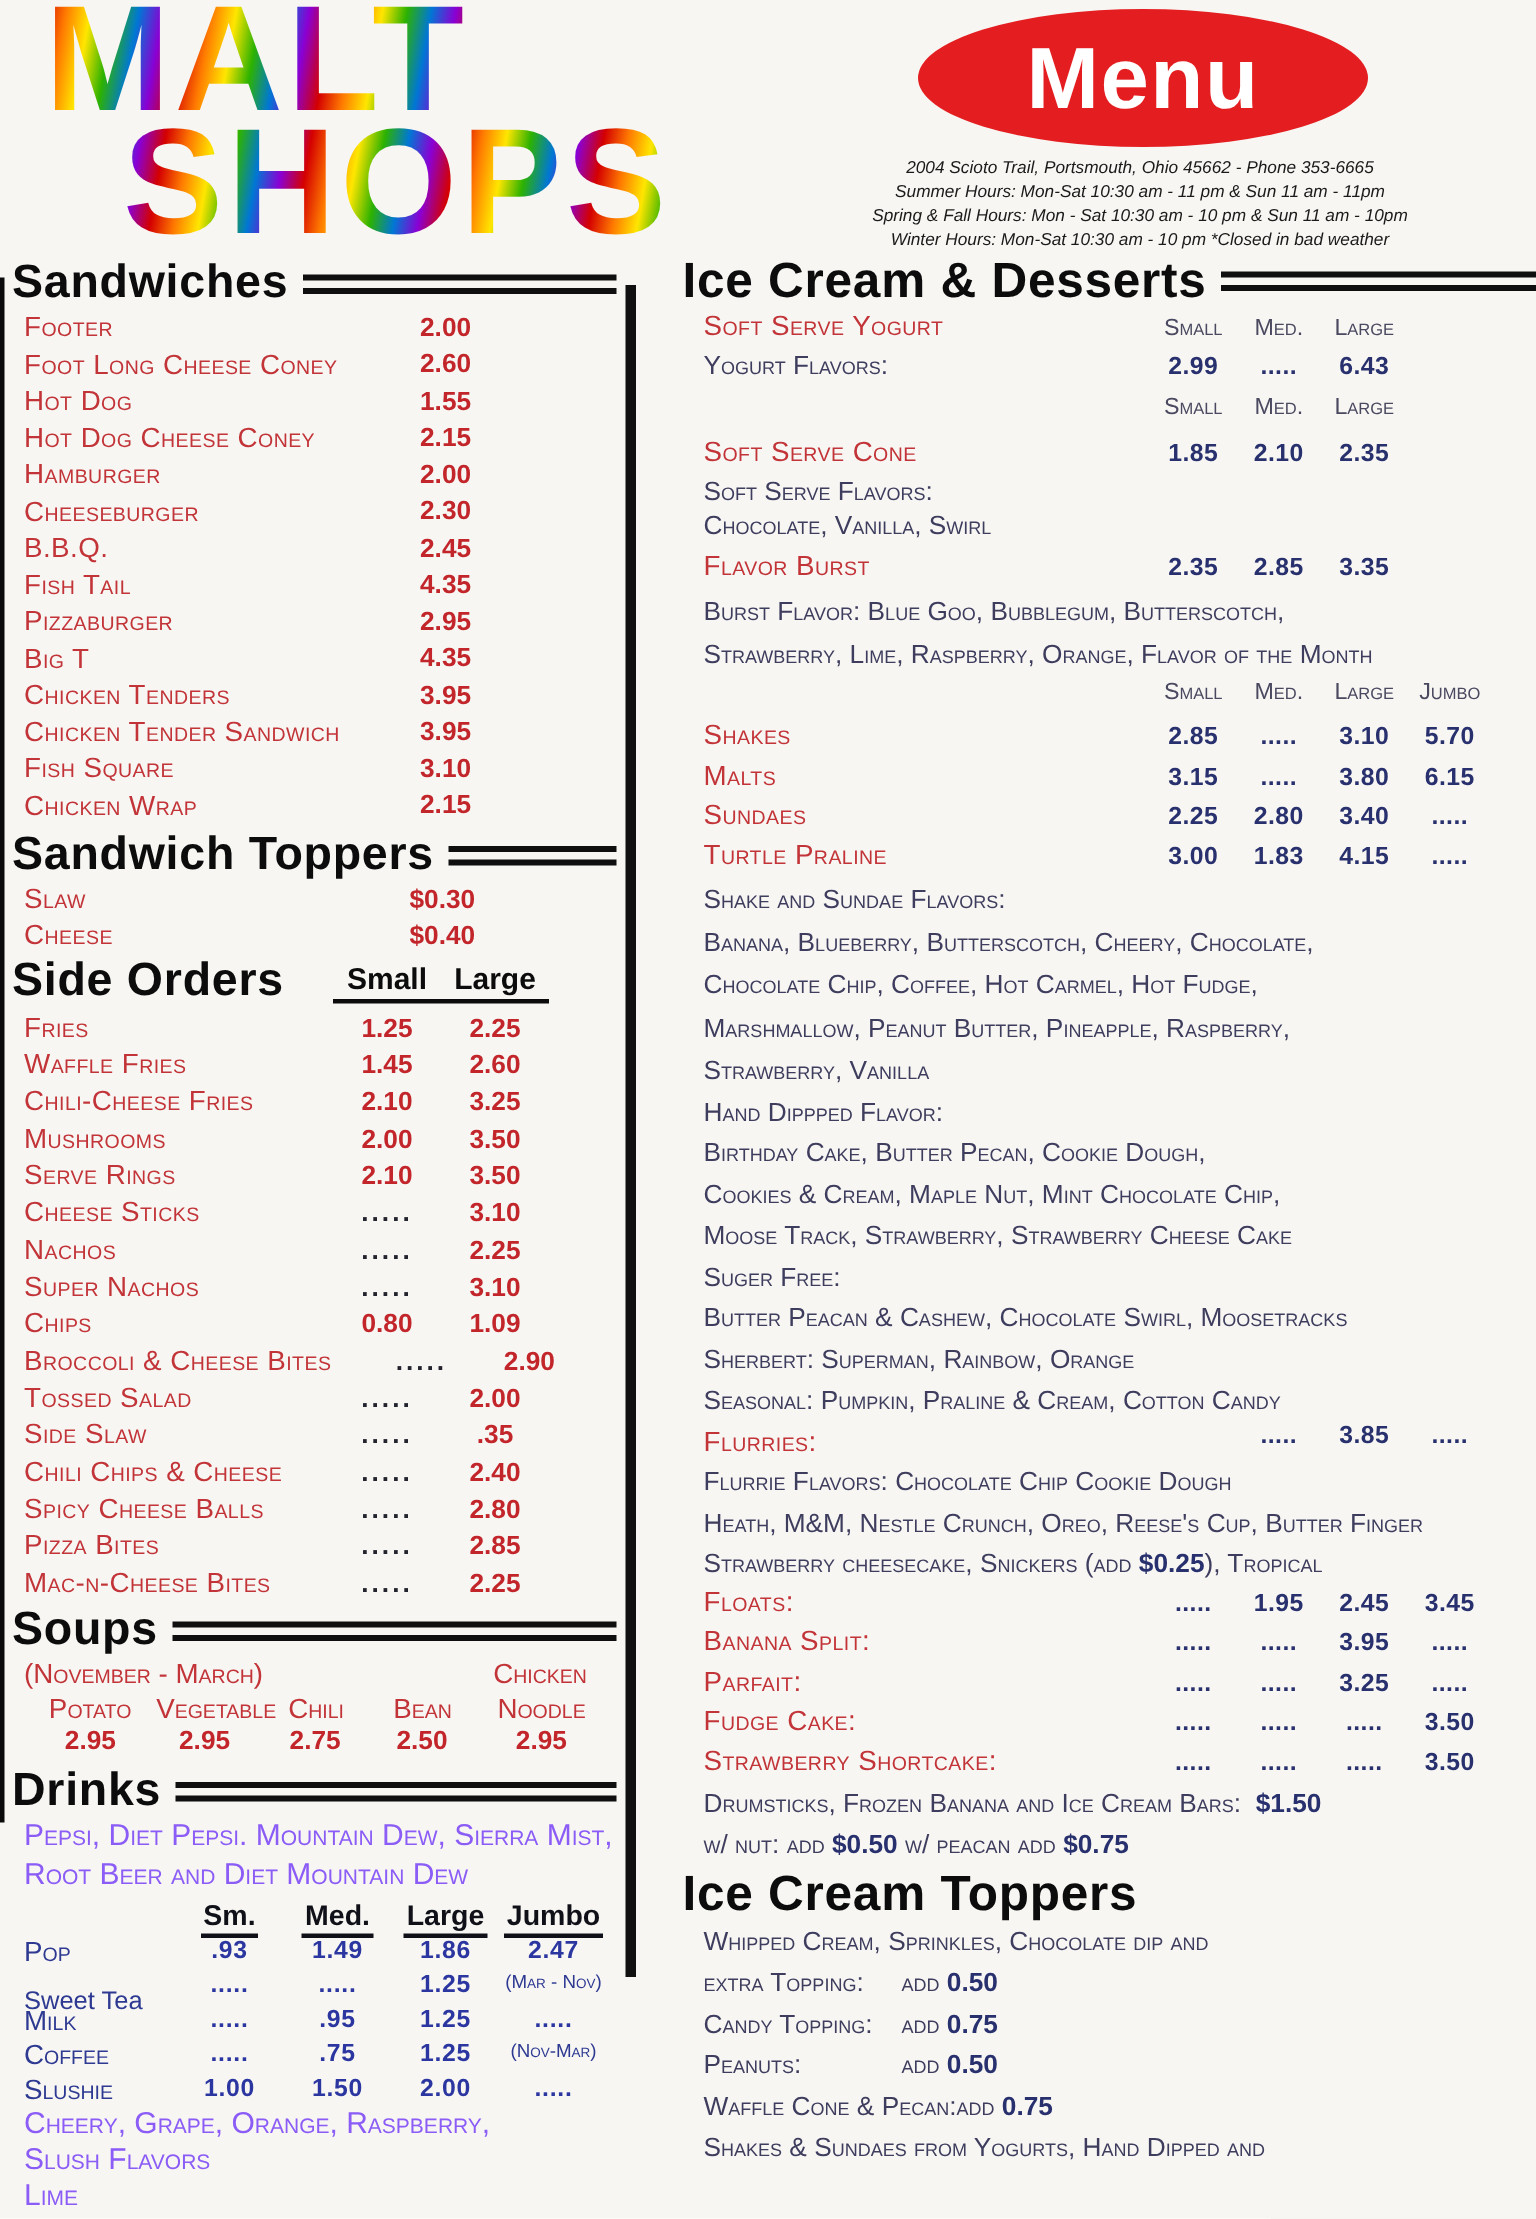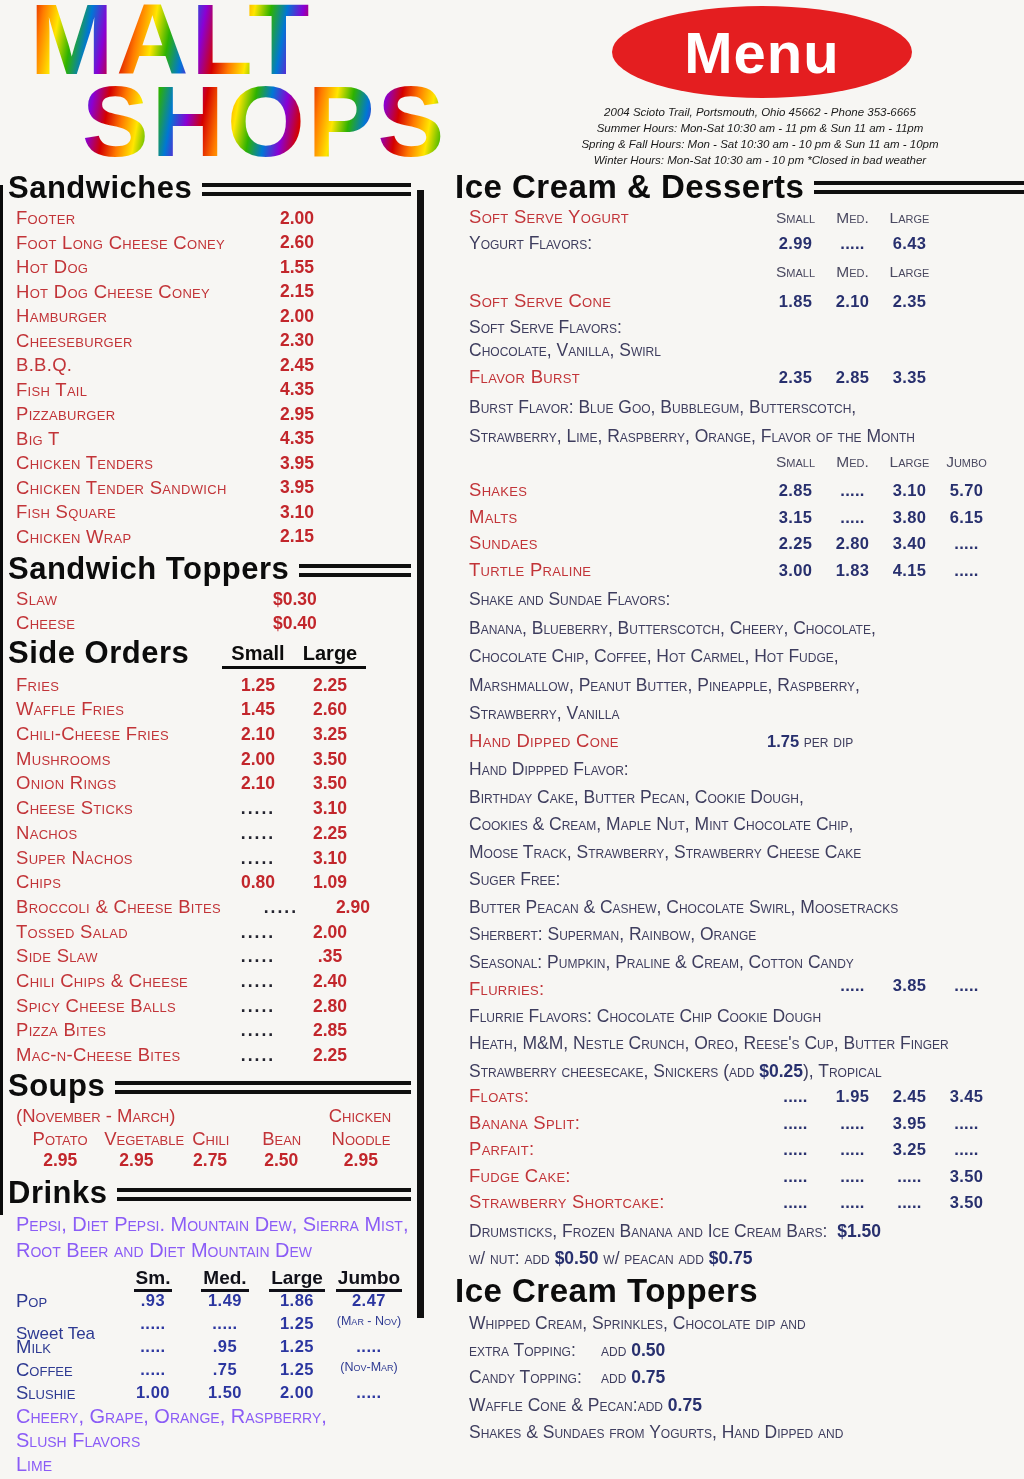--- a/index.html
+++ b/index.html
@@ -231,21 +231,21 @@
 
         <div class="srow">
           <span class="iname">Mushrooms</span>
           <span class="scells">
             <span class="scell cell-num">2.00</span>
             <span class="scell cell-num">3.50</span>
           </span>
         </div>
 
         <div class="srow">
-          <span class="iname">Onion Rings</span>
+          <span class="iname">Serve Rings</span>
           <span class="scells">
             <span class="scell cell-num">2.10</span>
             <span class="scell cell-num">3.50</span>
           </span>
         </div>
 
         <div class="srow">
           <span class="iname">Cheese Sticks</span>
           <span class="scells">
             <span class="scell cell-dots">.....</span>
@@ -537,27 +537,20 @@
 
     <div>
 
     <div class="txt" style="line-height:28.5px;">Shake and Sundae Flavors:</div>
         <div class="txt" style="line-height:28.5px;">Banana, Blueberry, Butterscotch, Cheery, Chocolate,</div>
         <div class="txt" style="line-height:28.5px;">Chocolate Chip, Coffee, Hot Carmel, Hot Fudge,</div>
         <div class="txt" style="line-height:28.5px;">Marshmallow, Peanut Butter, Pineapple, Raspberry,</div>
         <div class="txt" style="line-height:28.5px;">Strawberry, Vanilla</div>
       </div>
 
-    <div class="irow" style="margin-top:2px;">
-      <span class="rname">Hand Dipped Cone</span>
-      <span class="hd-right">
-        <b class="pnavy">1.75</b>
-        <span class="rlabel">per dip</span>
-      </span>
-    </div>
     <div>
 
     <div class="txt" style="line-height:27.5px;">Hand Dippped Flavor:</div>
         <div class="txt" style="line-height:27.5px;">Birthday Cake, Butter Pecan, Cookie Dough,</div>
         <div class="txt" style="line-height:27.5px;">Cookies &amp; Cream, Maple Nut, Mint Chocolate Chip,</div>
         <div class="txt" style="line-height:27.5px;">Moose Track, Strawberry, Strawberry Cheese Cake</div>
         <div class="txt" style="line-height:27.5px;">Suger Free:</div>
         <div class="txt" style="line-height:27.5px;">Butter Peacan &amp; Cashew, Chocolate Swirl, Moosetracks</div>
         <div class="txt" style="line-height:27.5px;">Sherbert: Superman, Rainbow, Orange</div>
         <div class="txt" style="line-height:27.5px;">Seasonal: Pumpkin, Praline &amp; Cream, Cotton Candy</div>
@@ -641,20 +634,23 @@
     <div>
 
         <div class="txt" style="line-height:27.5px;">
           <span class="topper-label">extra Topping:</span><span>add</span> <b class="pnavy">0.50</b>
         </div>
 
         <div class="txt" style="line-height:27.5px;">
           <span class="topper-label">Candy Topping:</span><span>add</span> <b class="pnavy">0.75</b>
         </div>
 
+        <div class="txt" style="line-height:27.5px;">
+          <span class="topper-label">Peanuts:</span><span>add</span> <b class="pnavy">0.50</b>
+        </div>
 
         <div class="txt" style="line-height:27.5px;">
           <span class="topper-label">Waffle Cone &amp; Pecan:</span><span>add</span> <b class="pnavy">0.75</b>
         </div>
       </div>
     <div class="txt" style="line-height:27.5px;">Shakes &amp; Sundaes from Yogurts, Hand Dipped and</div>
 
   </div>
 
 </div>

